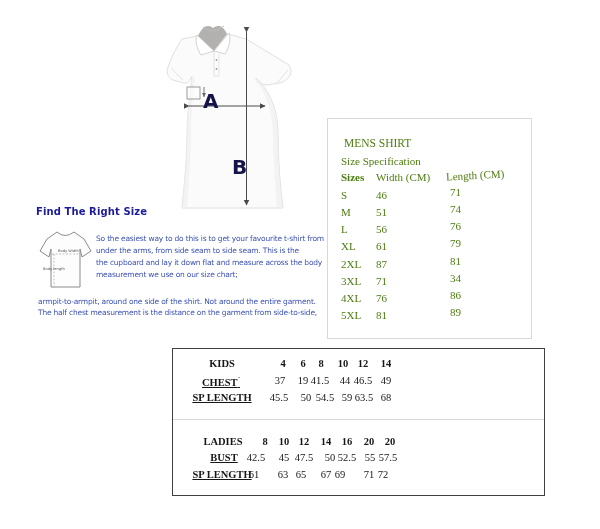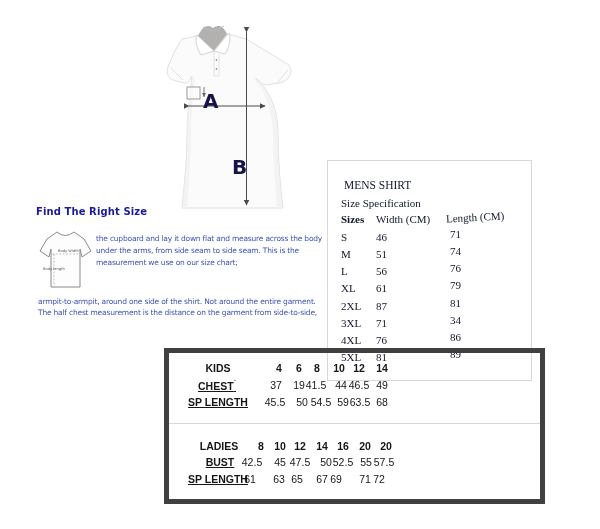--- a/index.html
+++ b/index.html
@@ -23,39 +23,39 @@
   .para2{left:38px;top:297px;line-height:10.5px;}
   .tshirt-icon{left:37px;top:229px;}
 
   
   .shirt-figure{left:151px;top:21px;}
 
   
   .mens-box{
     left:327px;top:118px;width:203px;height:219px;
     border:1px solid #d8d8d8;
-    font-family:"Liberation Serif",serif;color:#0f172a;margin-top:42px;
+    font-family:"Liberation Serif",serif;color:#4d7c0f;
   }
   .mens-box .abs{white-space:nowrap;}
   .mens-title{left:16px;top:18px;font-size:11.5px;}
   .mens-sub{left:13px;top:36px;font-size:11px;}
   .mens-h{top:52px;font-size:11px;}
   .mh-sizes{left:13px;font-weight:bold;}
   .mh-width{left:48px;}
   .mh-length{left:118px;top:50px;transform:rotate(-3deg);}
   .m-row{position:absolute;left:0;width:100%;height:14px;font-size:11px;}
   .m-size{position:absolute;left:13px;}
   .m-w{position:absolute;left:48px;}
   .m-l{position:absolute;left:122px;top:-3px;}
 
   
   .bt{
-    left:164px;top:348px;width:371px;height:146px;
-    border:5px solid #404040;
-    font-family:Liberation Sans, sans-serif;color:#161616;
+    left:172px;top:348px;width:371px;height:146px;
+    border:1px solid #404040;
+    font-family:Liberation Serif, serif;color:#161616;
   }
   .bt-divider{position:absolute;left:0;top:70px;width:100%;height:1px;background:#d8d8d8;}
   .bt-row{position:absolute;left:0;width:100%;height:14px;font-size:10.5px;}
   .cc{position:absolute;transform:translateX(-50%);white-space:nowrap;}
   .bold{font-weight:bold;}
   .und{text-decoration:underline;}
   .sup{font-size:7px;vertical-align:super;text-decoration:none;}
 </style>
 </head>
 <body>
@@ -106,22 +106,23 @@
 
 <svg class="abs tshirt-icon" width="57" height="62" viewBox="0 0 57 62">
   <path d="M10,10 L20,3 Q28,10 37,3 L47,10 L54,22 L45,28 L43,20 L43,58 L14,58 L14,20 L12,28 L3,22 Z" fill="#fdfdfd" stroke="#8a8a8a" stroke-width="1" stroke-linejoin="round"></path>
   <line x1="15" y1="25" x2="42" y2="25" stroke="#9a9a9a" stroke-width="0.6" stroke-dasharray="2,1.5"></line>
   <line x1="17" y1="25" x2="17" y2="57" stroke="#9a9a9a" stroke-width="0.6" stroke-dasharray="2,1.5"></line>
   <text x="21" y="23" font-family="DejaVu Sans, sans-serif" font-size="3.6" fill="#555555">Body Width</text>
   <text x="6" y="41" font-family="DejaVu Sans, sans-serif" font-size="3.6" fill="#555555">Body length</text>
 </svg>
 
 <div class="abs para para1">
+  <div>So the easiest way to do this is to get your favourite t-shirt from</div>
+  <div>under the arms, from side seam to side seam. This is the</div>
   <div>the cupboard and lay it down flat and measure across the body</div>
-  <div>under the arms, from side seam to side seam. This is the</div>
   <div>measurement we use on our size chart;</div>
 </div>
 
 <div class="abs para para2">
   <div>armpit-to-armpit, around one side of the shirt. Not around the entire garment.</div>
   <div>The half chest measurement is the distance on the garment from side-to-side,</div>
 </div>
 
 <div class="abs mens-box">
   <div class="abs mens-title">MENS SHIRT</div>

